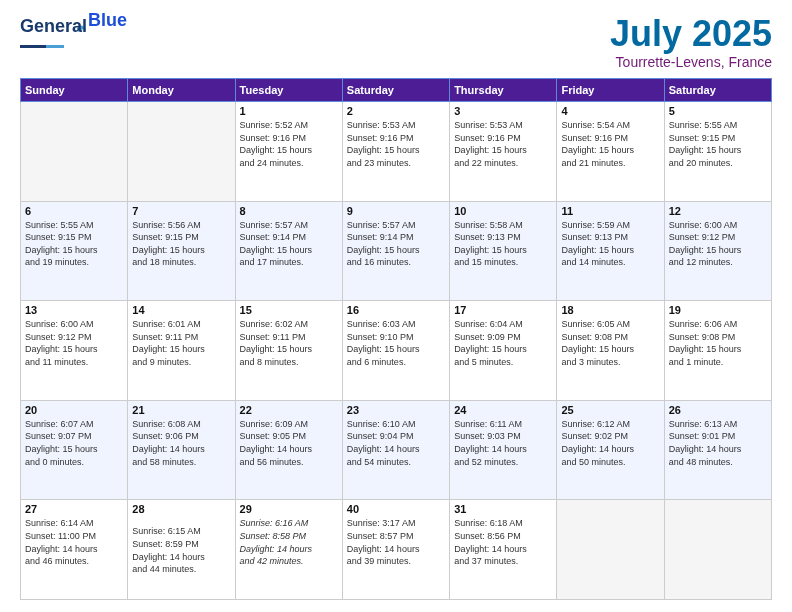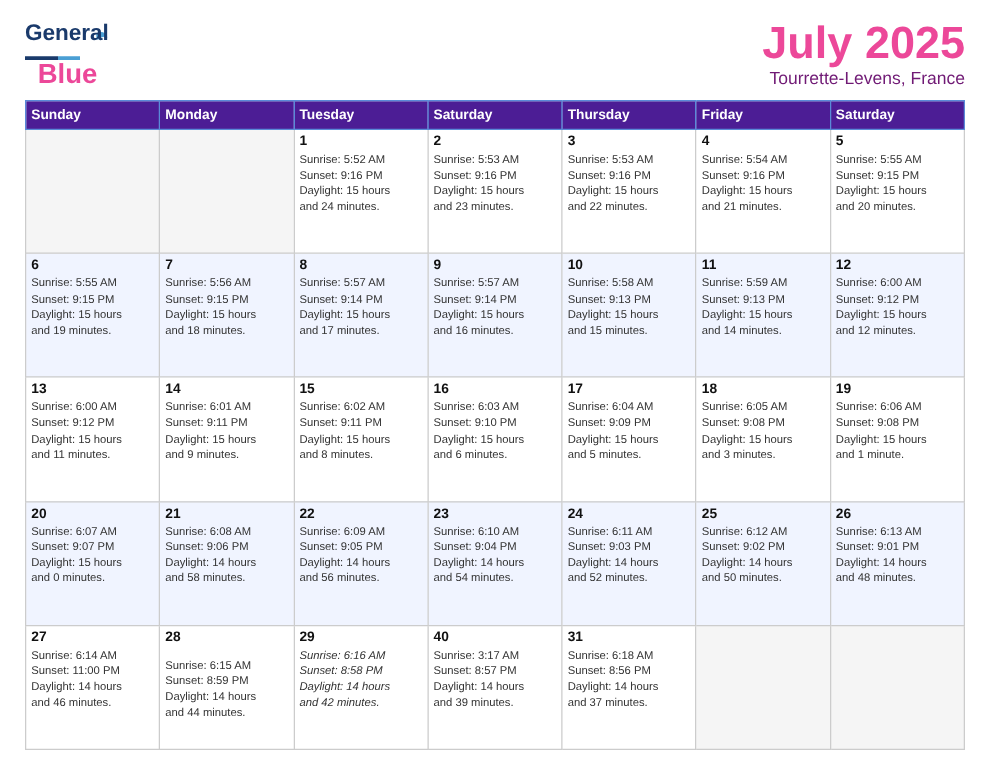--- a/index.html
+++ b/index.html
@@ -18,30 +18,30 @@
       flex-direction: column;
     }
     .header {
       display: flex;
       justify-content: space-between;
       align-items: flex-start;
       margin-bottom: 8px;
     }
     .logo {
       display: flex;
-      flex-direction: column;
-      align-items: center;
+      flex-direction: row;
+      align-items: flex-start;
     }
     .title-block {
       text-align: right;
     }
     .month-title {
       font-size: 36px;
       font-weight: bold;
-      color: #ec4899;
+      color: #0369a1;
       line-height: 1;
     }
     .location {
       font-size: 14px;
       color: #701a75;
       margin-top: 2px;
     }
     .calendar {
       flex: 1;
       border: 1px solid #ccc;
@@ -96,21 +96,21 @@
         <div style="position:relative;width:44px;height:36px;">
           <span style="font-size:18px;font-weight:bold;color:#1a3a6b;position:absolute;top:0;left:0;">General</span>
           <div style="position:absolute;bottom:4px;left:0;width:100%;height:3px;background:linear-gradient(to right,#1a3a6b 60%,#4a9fd4 60%);"></div>
         </div>
         <div style="margin-left:2px;margin-top:0px;">
           <svg width="20" height="20" viewBox="0 0 20 20">
             <path d="M10 4 Q16 2 18 8 Q14 6 10 10 Q8 6 10 4Z" fill="#4a9fd4"></path>
           </svg>
         </div>
       </div>
-      <span style="font-size:22px;font-weight:bold;color:#ec4899;margin-top:-6px;margin-left:0;">Blue</span>
+      <span style="font-size:18px;font-weight:bold;color:#1d4ed8;margin-top:-6px;margin-left:0;">Blue</span>
     </div>
     <div class="title-block">
       <div class="month-title">July 2025</div>
       <div class="location">Tourrette-Levens, France</div>
     </div>
   </div>
 
   <table class="calendar" id="cal-table">
     <thead>
       <tr id="header-row">

